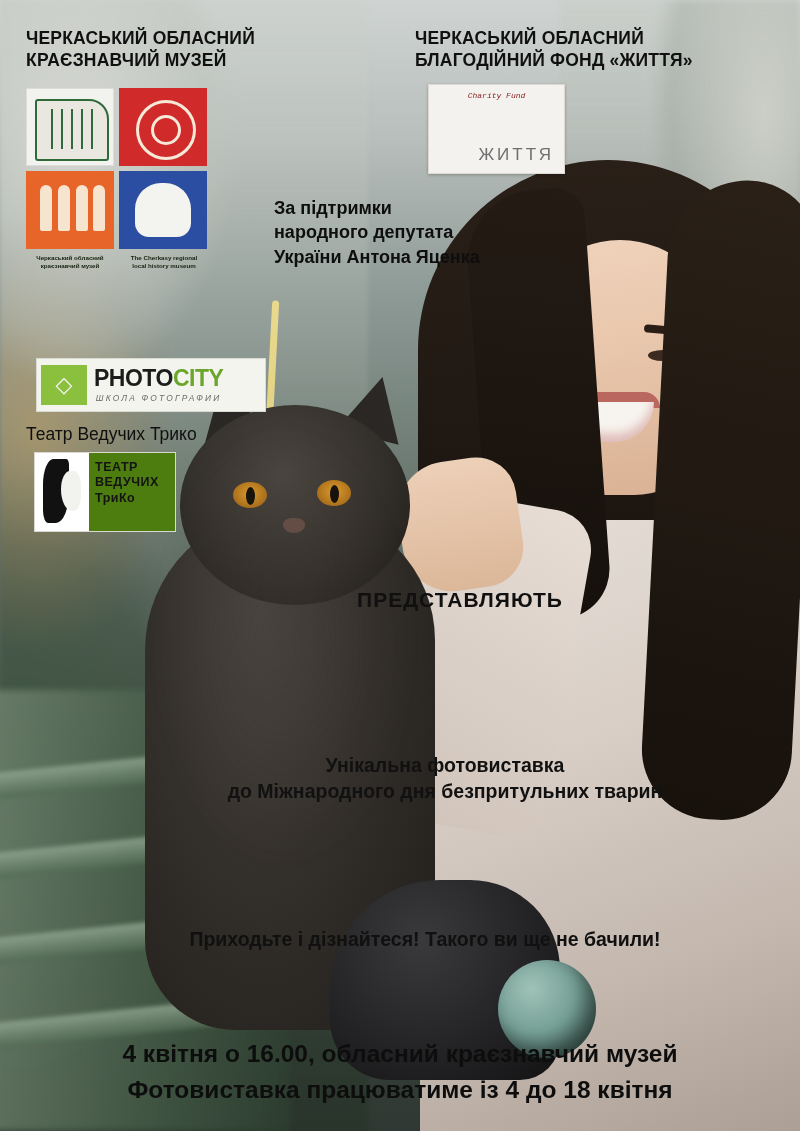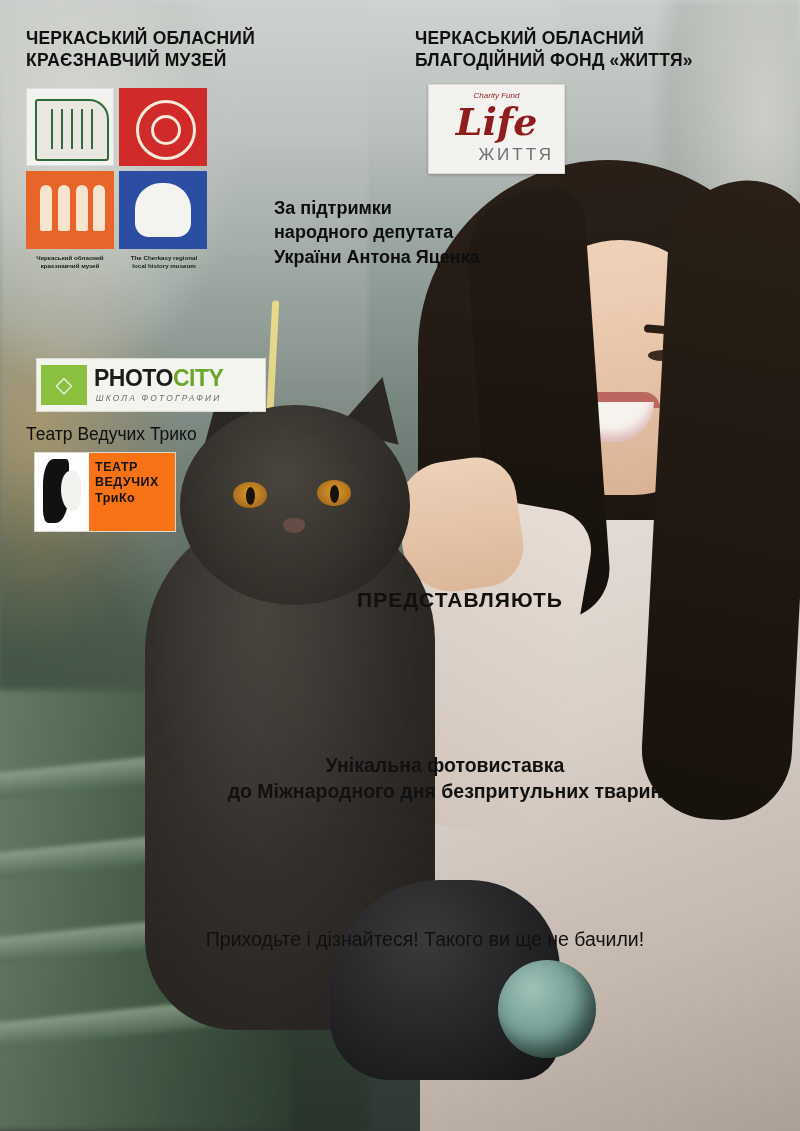--- a/index.html
+++ b/index.html
@@ -340,21 +340,21 @@
     position: absolute;
     left: 428px; top: 84px;
     width: 135px; height: 88px;
     background: #f4f2ef;
     border: 1px solid #ded9d2;
     box-shadow: 0 1px 3px rgba(0,0,0,0.25);
   }
   .life-top {
     position: absolute; left: 0; right: 0; top: 6px;
     text-align: center;
-    font-family: Liberation Sans, sans-serif;
+    font-family: Liberation Mono, monospace;
     font-size: 8px; font-style: italic; color: #8b1c1c;
   }
   .life-main {
     position: absolute; left: 0; right: 0; top: 18px;
     text-align: center;
     font-family: "DejaVu Serif", serif;
     font-size: 38px; font-style: italic; font-weight: bold;
     color: #8f1d1d;
     line-height: 1;
   }
@@ -395,21 +395,21 @@
 
   .theatre-label {
     position: absolute;
     left: 26px; top: 424px;
     font-size: 17.5px; font-weight: normal; color: #0f0f0f;
   }
   .theatre-logo {
     position: absolute;
     left: 34px; top: 452px;
     width: 140px; height: 78px;
-    background: #f97316;
+    background: #4d7c0f;
     border: 1px solid #d9d9d2;
     display: flex;
   }
   .th-mask {
     width: 54px; height: 100%;
     background: #ffffff;
     position: relative; overflow: hidden;
   }
   .th-mask:before {
     content: ""; position: absolute; left: 8px; top: 6px;
@@ -460,21 +460,21 @@
     left: 0; right: 0; top: 840px;
     text-align: center;
     font-size: 19.5px; font-weight: bold; color: #101010;
     line-height: 1.35;
     padding-left: 60px;
   }
   .sub3 {
     position: absolute;
     left: 0; right: 0; top: 928px;
     text-align: center;
-    font-size: 19.5px; font-weight: normal; color: #101010;
+    font-size: 19.5px; font-weight: bold; color: #101010;
     padding-left: 50px;
   }
 
   .footer {
     position: absolute;
     left: 0; right: 0; bottom: 22px;
     text-align: center;
     color: #0d0d0d;
     font-size: 24.5px;
     font-weight: bold;
@@ -561,21 +561,20 @@
       <div class="ml-caption">
         <div style="white-space:pre-line">Черкаський обласний
 краєзнавчий музей</div>
         <div style="white-space:pre-line">The Cherkasy regional
 local history museum</div>
       </div>
     </div>
 
     <div class="life-logo">
       <div class="life-top">Charity Fund</div>
-      <div class="life-main">Life</div>
       <div class="life-sub">ЖИТТЯ</div>
     </div>
 
     <div class="support-text" style="white-space:pre-line">За підтримки
 народного депутата
 України Антона Яценка</div>
 
 
     <div class="photocity-logo">
       <div class="pc-mark">◇</div>
@@ -597,15 +596,19 @@
         <div>ТриКо</div>
       </div>
     </div>
 
     <div class="present">ПРЕДСТАВЛЯЮТЬ</div>
 
     <div class="sub1" style="white-space:pre-line">Унікальна  фотовиставка
 до Міжнародного дня безпритульних тварин</div>
     <div class="sub3">Приходьте і дізнайтеся! Такого ви ще не бачили!</div>
 
+    <div class="footer">
+      <div>4 квітня о 16.00, обласний краєзнавчий музей</div>
+      <div>Фотовиставка працюватиме із 4 до 18 квітня</div>
+    </div>
 
   </div>
 </div>
 
 </body></html>

